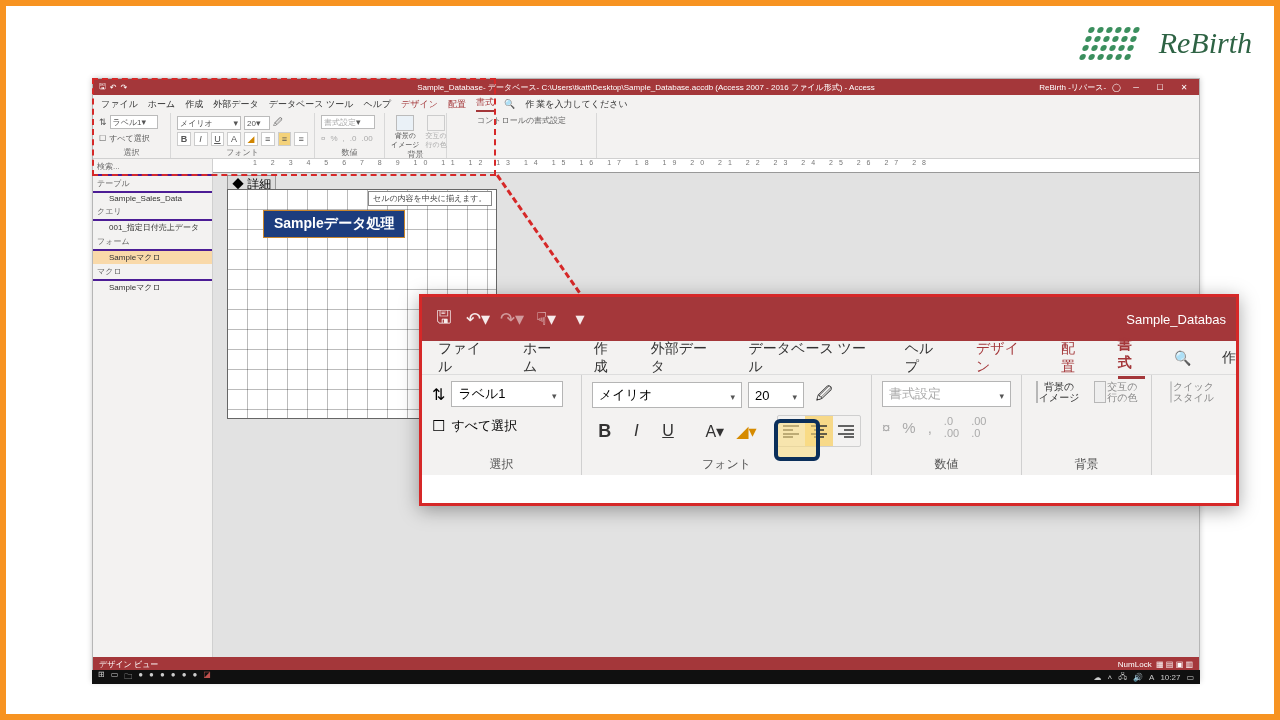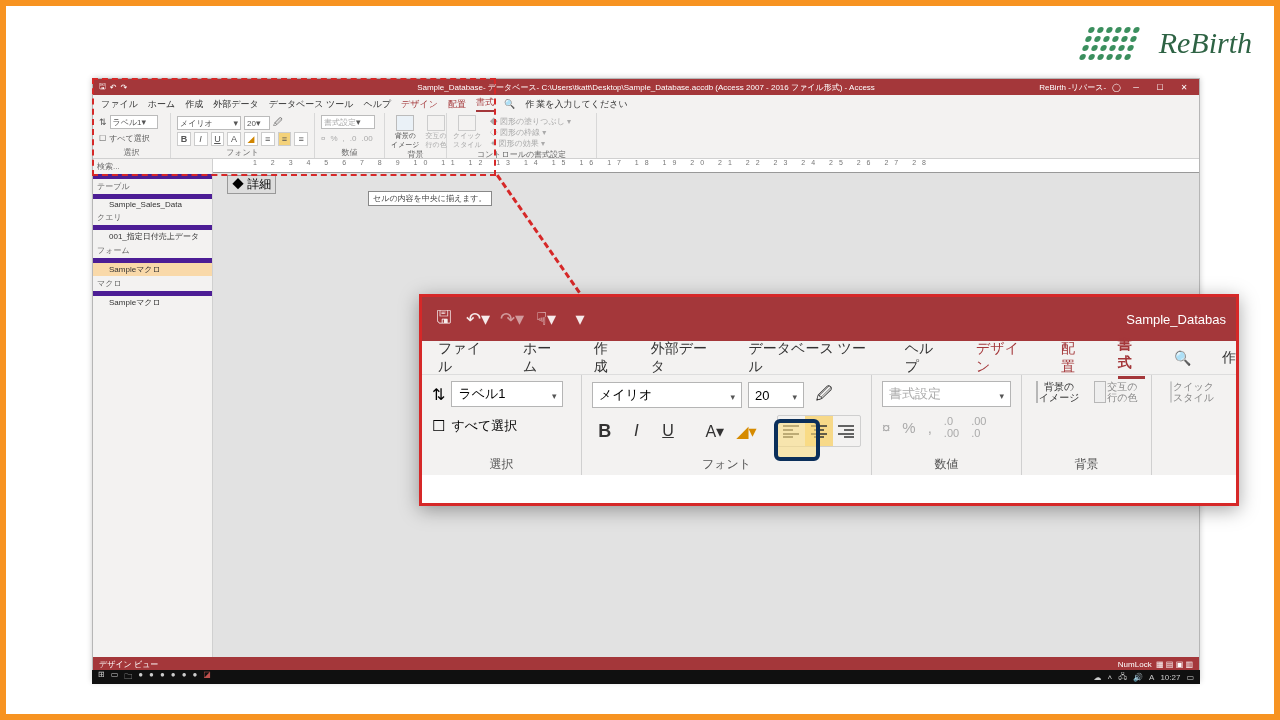--- a/index.html
+++ b/index.html
@@ -29,21 +29,21 @@
   .ribbon-small { height: 46px; background: #f3f2f1; border-bottom: 1px solid #d0d0d0; display: flex; font-size: 8px; color: #555; }
   .rs-group { border-right: 1px solid #d8d8d8; padding: 2px 6px 0 6px; display: flex; flex-direction: column; justify-content: space-between; position: relative; }
   .rs-group .label { font-size: 8px; text-align: center; color: #666; height: 11px; }
   .rs-row { display: flex; align-items: center; gap: 3px; }
   .rs-sel { height: 14px; border: 1px solid #bbb; background: #fff; font-size: 8px; padding: 0 2px; display: inline-flex; align-items: center; }
   .rs-icon { width: 14px; height: 14px; border: 1px solid #ccc; background: #fff; display: inline-flex; align-items: center; justify-content: center; font-size: 9px; }
 
   .mainarea { position: absolute; left: 0; top: 80px; right: 0; bottom: 24px; background: #e5e5e5; }
 
   .navpane { position: absolute; left: 0; top: 0; width: 120px; bottom: 0; background: #f3f2f1; border-right: 1px solid #d0d0d0; font-size: 8px; }
-  .nav-head { font-size: 8px; padding: 2px 4px; color: #666; border-bottom: 5px solid #4c1d95; }
+  .nav-head { font-size: 8px; padding: 2px 4px; color: #666; border-bottom: 2px solid #4c1d95; }
   .nav-item { padding: 1px 6px 1px 16px; color: #333; }
   .nav-item.sel { background: #f9d9a9; }
 
   .form-area { position: absolute; left: 120px; top: 0; right: 0; bottom: 0; background: #e2e2e2; overflow: hidden; }
   .ruler { height: 14px; background: #fff; border-bottom: 1px solid #999; font-size: 7px; color: #777; padding-left: 40px; letter-spacing: 6px; white-space: nowrap; overflow: hidden; }
   .form-grid { position: absolute; left: 14px; top: 30px; width: 270px; height: 230px; background: repeating-linear-gradient(#fff, #fff 19px, #bbb 19px, #bbb 20px), repeating-linear-gradient(90deg, #fff, #fff 19px, #bbb 19px, #bbb 20px); background-blend-mode: multiply; border: 1px solid #666; }
   .label-box { position: absolute; left: 35px; top: 20px; background: #1d3d7e; color: #fff; font-weight: bold; font-size: 14px; padding: 4px 10px; border: 1px solid #c9862d; }
 
   .tooltip { position: absolute; left: 275px; top: 112px; background: #fff; border: 1px solid #888; padding: 1px 4px; font-size: 8px; color: #444; z-index: 3; }
 
@@ -217,29 +217,20 @@
       <div class="rs-group" style="width:62px">
         <div class="rs-row" style="gap:6px">
           <div style="text-align:center;font-size:7px;line-height:9px"><div style="width:18px;height:16px;border:1px solid #bbb;background:#eaf1f7;margin:0 auto"></div><span style="white-space:pre">背景の
 イメージ</span></div>
           <div style="text-align:center;font-size:7px;line-height:9px;color:#aaa"><div style="width:18px;height:16px;border:1px solid #ccc;margin:0 auto"></div><span style="white-space:pre">交互の
 行の色</span></div>
         </div>
         <div class="label">背景</div>
       </div>
       <div class="rs-group" style="width:150px;color:#aaa">
-        <div class="rs-row" style="gap:8px">
-          <div style="text-align:center;font-size:7px;line-height:9px"><div style="width:18px;height:16px;border:1px solid #ccc;margin:0 auto"></div><span style="white-space:pre">クイック
-スタイル</span></div>
-          <div style="font-size:8px">
-            <div>◆ <span>図形の塗りつぶし</span> ▾</div>
-            <div>◇ <span>図形の枠線</span> ▾</div>
-            <div>✦ <span>図形の効果</span> ▾</div>
-          </div>
-        </div>
         <div class="label">コントロールの書式設定</div>
       </div>
     </div>
 
     <div class="tooltip">セルの内容を中央に揃えます。</div>
 
     <div class="mainarea">
       <div class="navpane">
         <div class="nav-head">検索...</div>
         <div class="nav-head">テーブル</div>
@@ -247,20 +238,23 @@
         <div class="nav-head">クエリ</div>
         <div class="nav-item">001_指定日付売上データ</div>
         <div class="nav-head">フォーム</div>
         <div class="nav-item sel">Sampleマクロ</div>
         <div class="nav-head">マクロ</div>
         <div class="nav-item">Sampleマクロ</div>
       </div>
       <div class="form-area">
         <div class="ruler">1 2 3 4 5 6 7 8 9 10 11 12 13 14 15 16 17 18 19 20 21 22 23 24 25 26 27 28</div>
         <div style="position:absolute;left:14px;top:16px;font-size:12px;background:#ddd;border:1px solid #999;padding:0 4px">◆ <span>詳細</span></div>
+        <div class="form-grid">
+          <div class="label-box">Sampleデータ処理</div>
+        </div>
       </div>
     </div>
 
     <div class="statusbar">
       <span>デザイン ビュー</span>
       <span><span>NumLock</span>&nbsp;&nbsp;▦ ▤ ▣ ▥</span>
     </div>
   </div>
 
   <div class="dash-small"></div>

